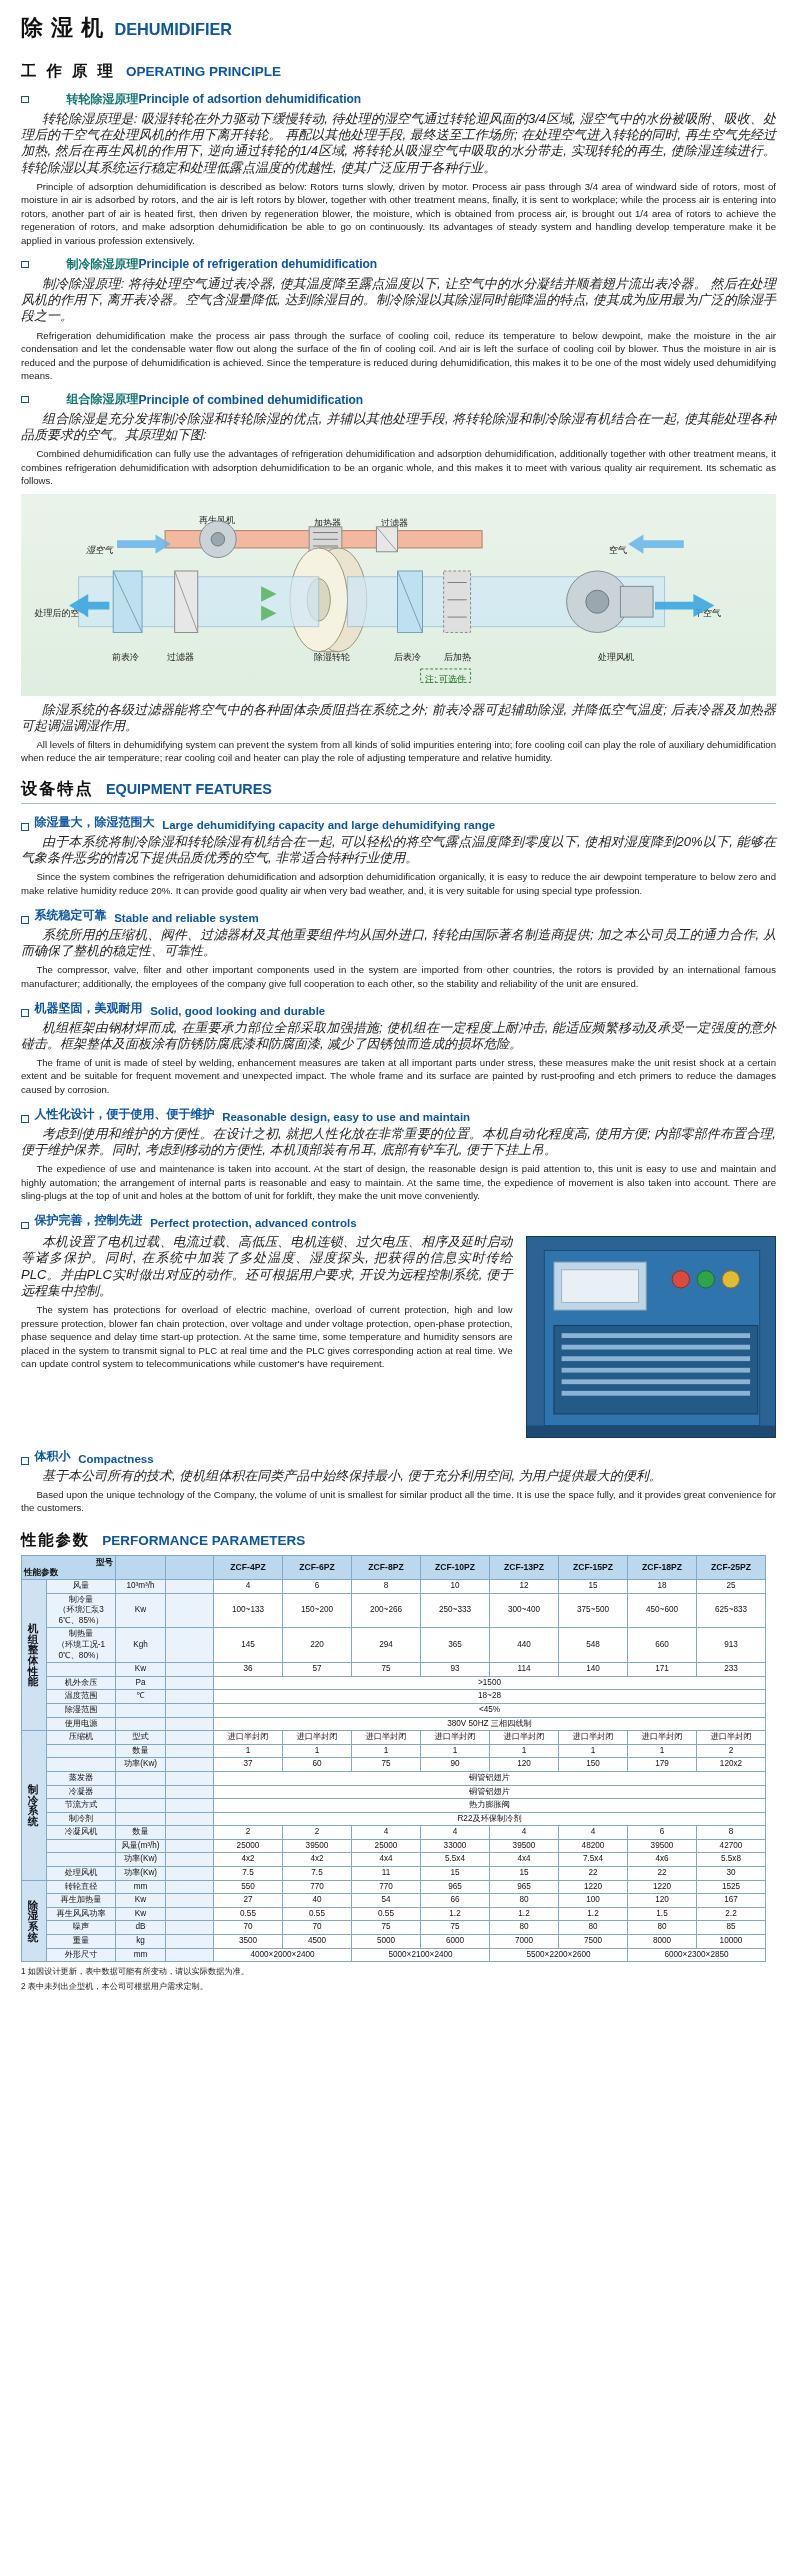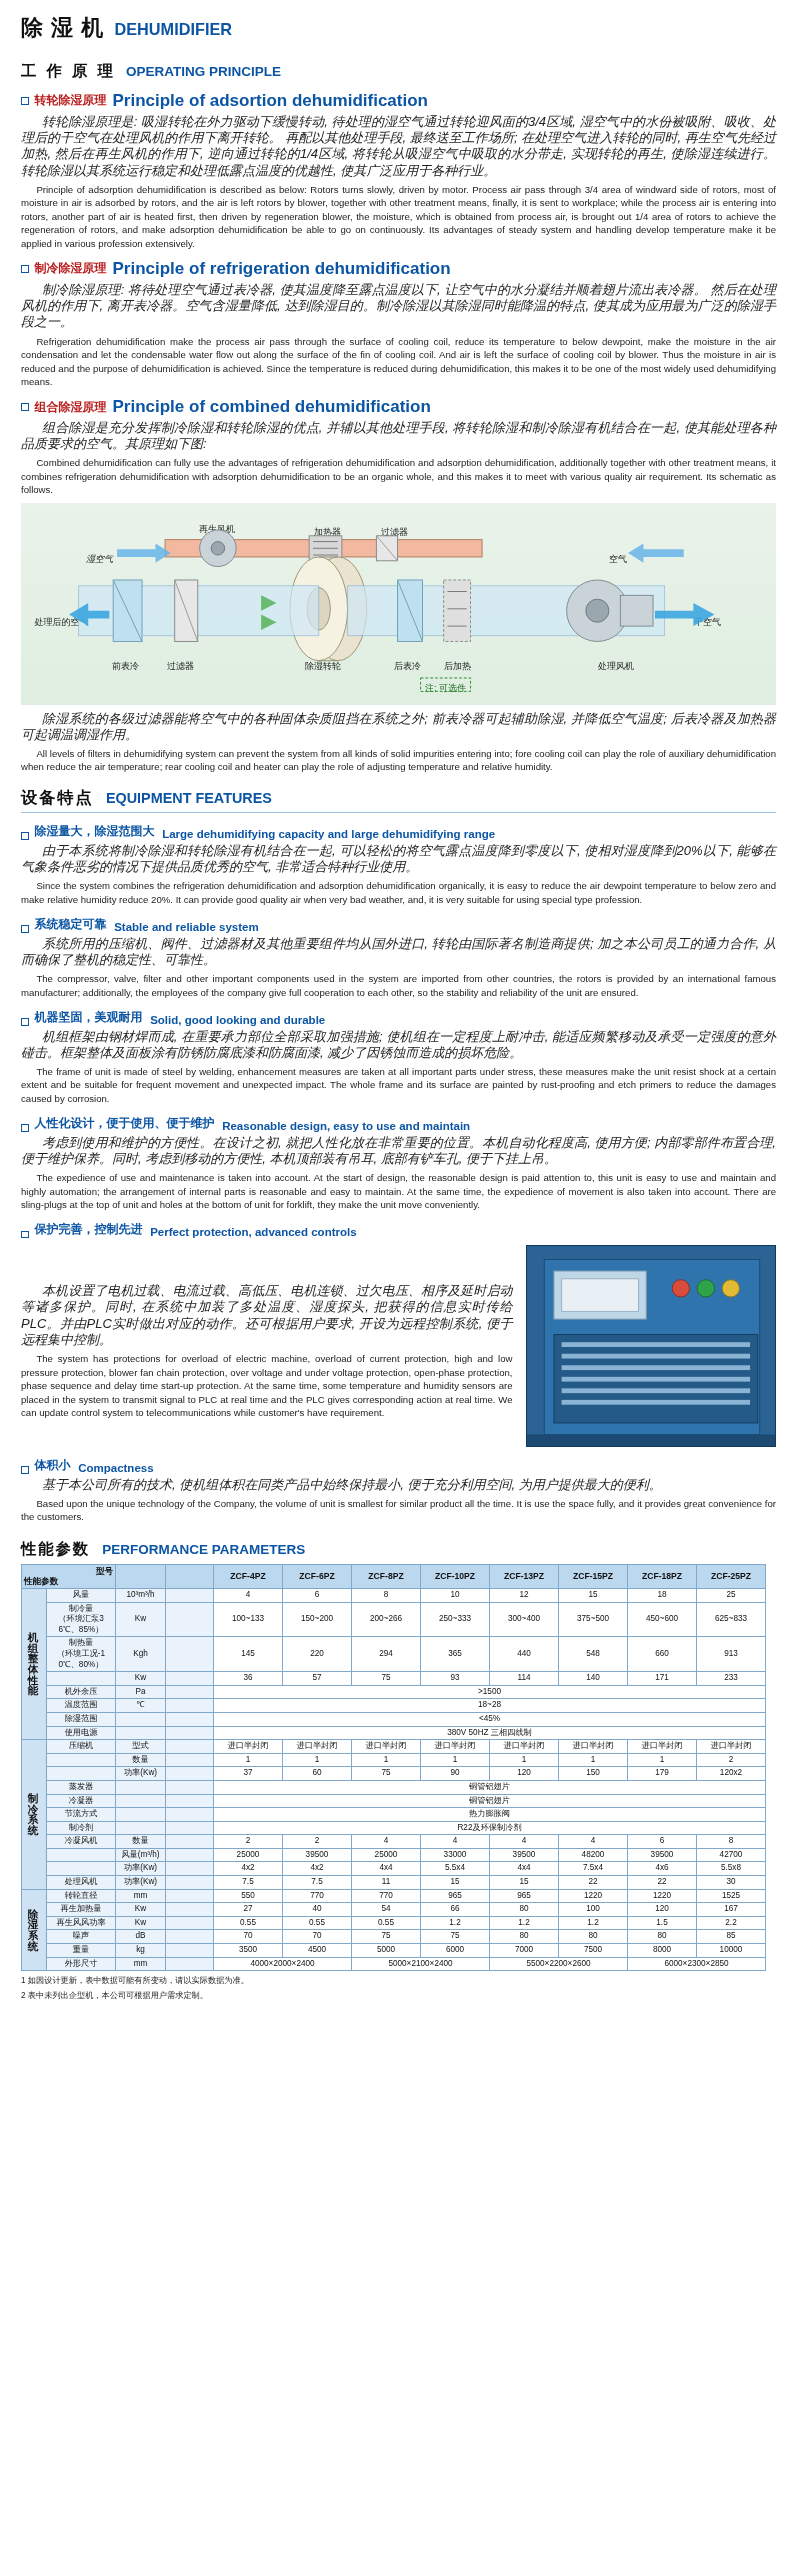--- a/index.html
+++ b/index.html
@@ -24,22 +24,22 @@
   }
   .section-h1 { margin-top: 18px; margin-bottom: 3.8px; }
   .section-h1 .cn { font-size: 15.4px; font-weight: bold; color:#111; letter-spacing:2.9px; }
   .section-h1 .en { font-size: 13.5px; font-weight: bold; color:#0b55a4; margin-left: 5.8px;}
 
   .sub-h { margin: 8.6px 0 2.9px 0; display:flex; align-items:center; }
   .sq {
     width: 7.7px; height: 7.7px; border: 1px solid #0b55a4; display:inline-block;
     margin-right: 5.8px; flex: 0 0 auto;
   }
-  .sub-h .cn { font-size: 12px; font-weight: bold; color:#b91c1c; }
-  .sub-h .en { font-size: 17px; font-weight: bold; color:#0b55a4; margin-left: 6px; }
+  .sub-h .cn { font-size: 12px; font-weight: bold; color:#0f766e;margin-left:32px; }
+  .sub-h .en { font-size: 12px; font-weight: bold; color:#0b55a4; margin-left: 0; }
 
   p.cnpara {
     font-size: 13px; line-height: 16.3px; color:#222; margin: 1.9px 0 3.8px 0;
     text-align: justify; text-indent: 21px; font-style: italic;
   }
   p.enpara {
     font-size: 9.6px; line-height: 13.5px; color:#222; margin: 1.9px 0 5.8px 0;
     text-align: justify; text-indent: 15.4px;
   }
 
@@ -56,21 +56,21 @@
   .feature-title-bar { margin: 13.5px 0 1.9px 0; }
   .feature-title-bar .cn { font-size: 16.3px; font-weight: bold; color:#111; letter-spacing:1.9px;}
   .feature-title-bar .en { font-size: 14.4px; font-weight:bold; color:#0b55a4; margin-left:7.7px;}
   .hr-blue { height:1px; background:#9fc2e0; margin: 2.9px 0 5.8px 0;}
 
   .feat-h { display:flex; align-items:flex-end; margin: 9.6px 0 2.9px 0;}
   .feat-h .cn { font-size: 12px; font-weight:bold; color:#0b55a4;}
   .feat-h .en { font-size: 11.5px; font-weight:bold; color:#0b55a4; margin-left:7.7px;}
 
   .two-col { display:flex; gap: 13.5px; align-items: flex-start; }
-  .two-col .txt { flex: 1 1 auto; margin-top: 40px; }
+  .two-col .txt { flex: 1 1 auto; }
   .machine-photo {
     width: 250px; height: 202px; flex: 0 0 auto; margin-top: 3.8px;
     background: linear-gradient(#2d6ea8, #1d4f7e);
     border: 1px solid #123a5e; position: relative; overflow:hidden;
   }
 
   
   .param-title { margin: 15.4px 0 3.8px 0; }
   .param-title .cn { font-size: 15.4px; font-weight:bold; color:#111; letter-spacing:1.9px;}
   .param-title .en { font-size: 13.5px; font-weight:bold; color:#0b55a4; margin-left:7.7px;}
@@ -133,21 +133,21 @@
   <div class="diagram-wrap">
     <div class="diagram">
 
       <span class="dlabel" style="left:178px; top:20px;text-align:right;">再生风机</span>
       <span class="dlabel" style="left:293px; top:23px;">加热器</span>
       <span class="dlabel" style="left:360px; top:23px;">过滤器</span>
       <span class="dlabel" style="left:65px; top:50px;font-style:italic;">湿空气</span>
       <span class="dlabel" style="left:588px; top:50px;">空气</span>
       <span class="dlabel" style="left:13.5px; top:113px;">处理后的空气</span>
       <span class="dlabel" style="left:146px; top:157px;">过滤器</span>
-      <span class="dlabel" style="left:284px; top:157px;">除湿转轮</span>
+      <span class="dlabel" style="left:293px; top:157px;">除湿转轮</span>
       <span class="dlabel" style="left:373px; top:157px;">后表冷</span>
       <span class="dlabel" style="left:423px; top:157px;">后加热</span>
       <span class="dlabel" style="left:577px; top:157px;">处理风机</span>
       <span class="dlabel" style="left:91px; top:157px;">前表冷</span>
       <span class="dlabel" style="left:673px; top:113px;">干空气</span>
       <span class="dlabel" style="left:404px; top:179px; color:#1a6a1a;">注: 可选件</span>
 
       <svg width="755" height="202" style="position:absolute;left:0;top:0;" viewBox="0 0 786 210">
 
         <rect x="150" y="38" width="330" height="18" fill="#f2b8a0" stroke="#b07a62"></rect>

